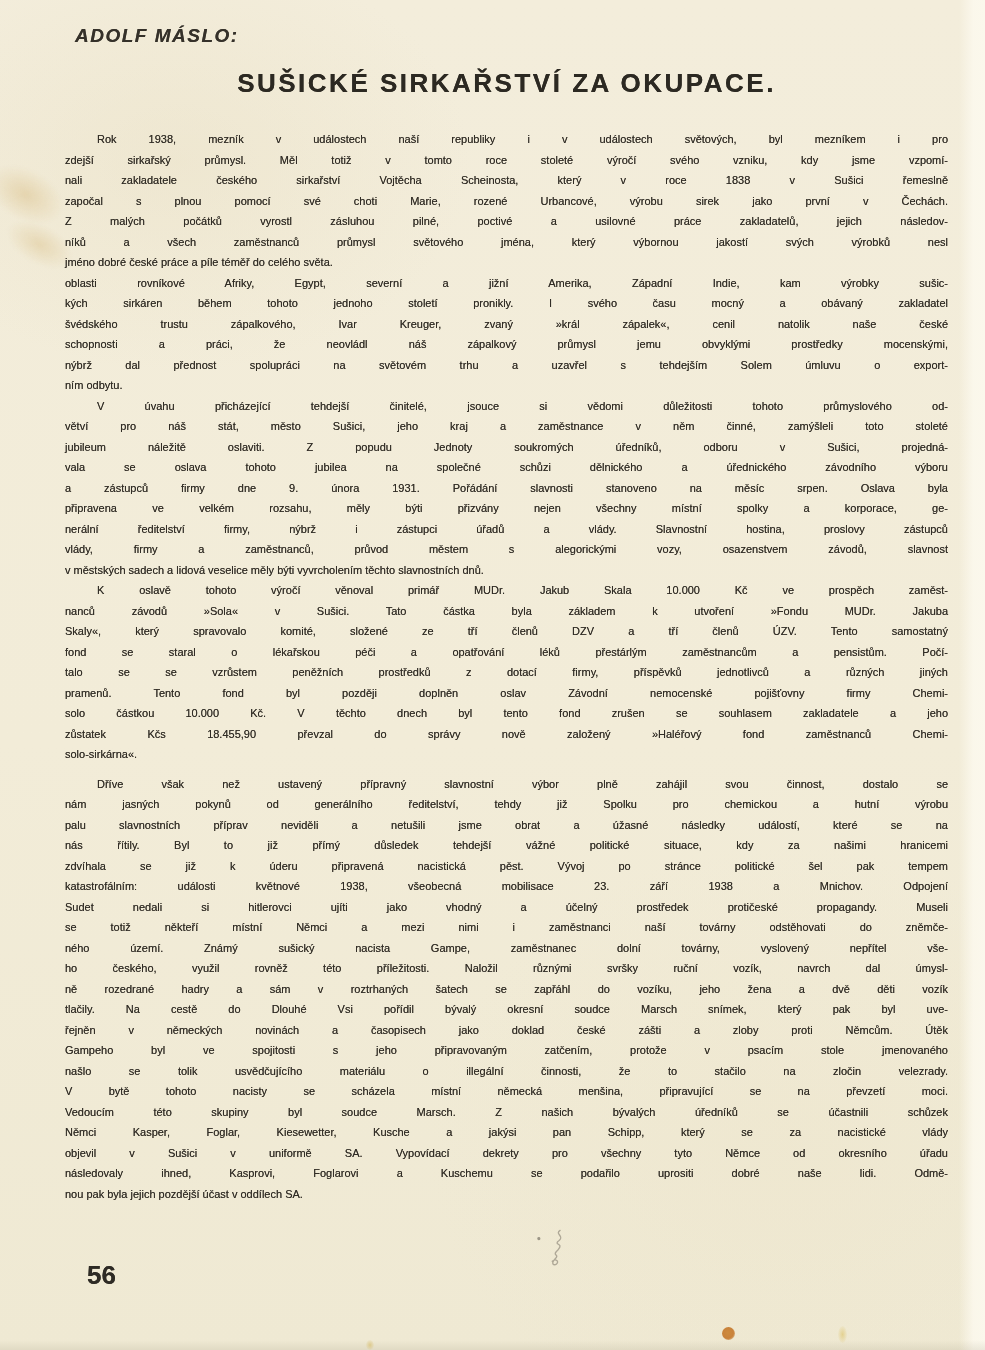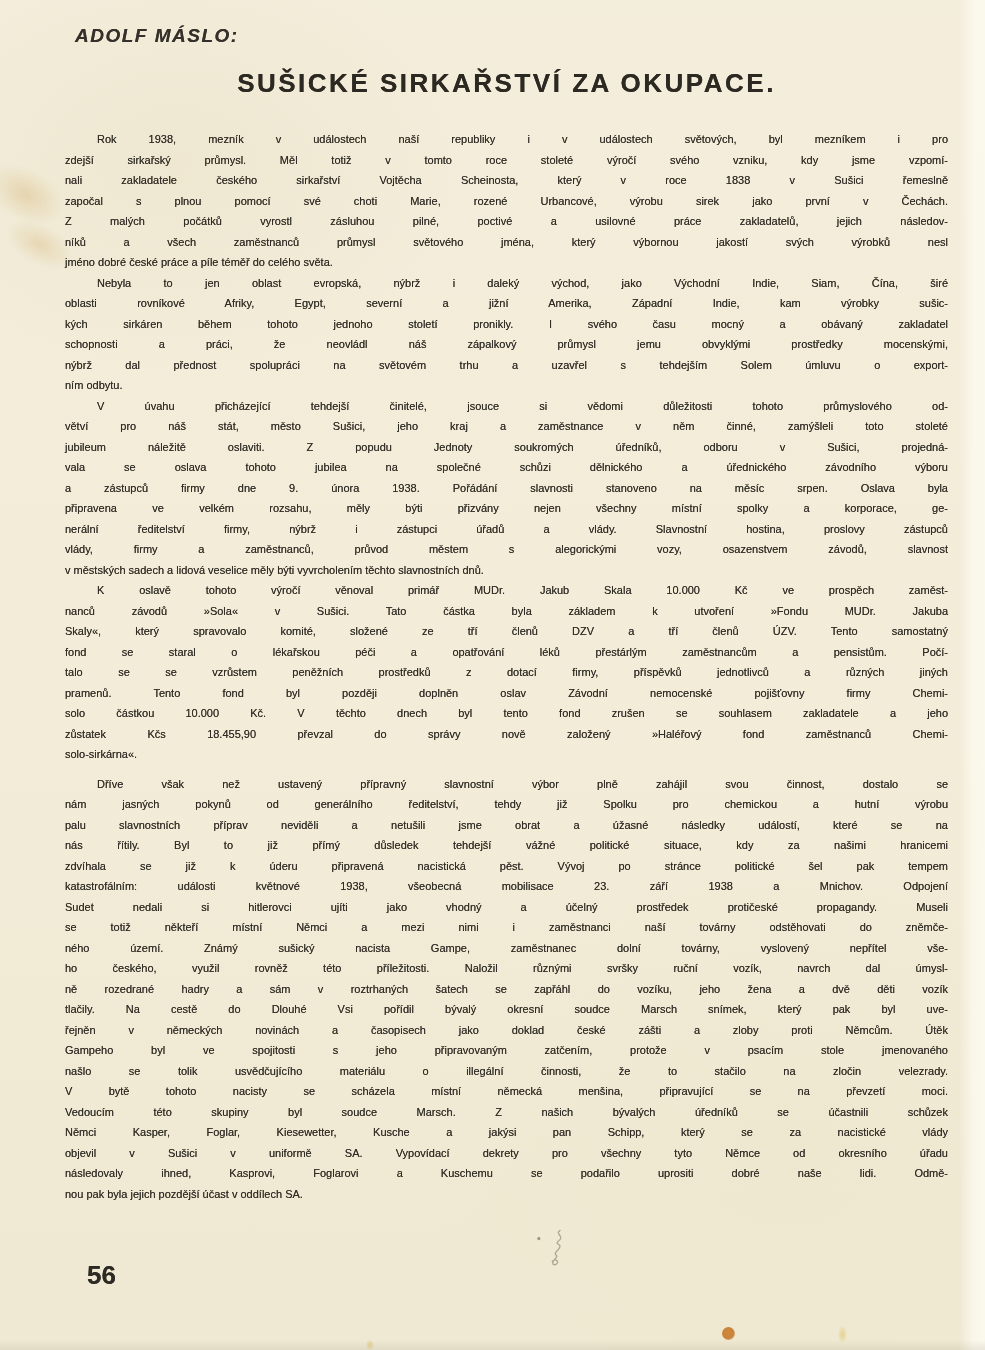--- a/index.html
+++ b/index.html
@@ -101,33 +101,33 @@
       <div class="paragraph">
         <div class="line first">Rok 1938, mezník v událostech naší republiky i v událostech světových, byl mezníkem i pro</div>
         <div class="line">zdejší sirkařský průmysl. Měl totiž v tomto roce stoleté výročí svého vzniku, kdy jsme vzpomí-</div>
         <div class="line">nali zakladatele českého sirkařství Vojtěcha Scheinosta, který v roce 1838 v Sušici řemeslně</div>
         <div class="line">započal s plnou pomocí své choti Marie, rozené Urbancové, výrobu sirek jako první v Čechách.</div>
         <div class="line">Z malých počátků vyrostl zásluhou pilné, poctivé a usilovné práce zakladatelů, jejich následov-</div>
         <div class="line">níků a všech zaměstnanců průmysl světového jména, který výbornou jakostí svých výrobků nesl</div>
         <div class="line last">jméno dobré české práce a píle téměř do celého světa.</div>
       </div>
       <div class="paragraph">
-        <div class="line first">Nebyla to jen oblast evropská, nýbrž i daleký východ, jako Východní Indie, Siam, Čína, širé</div>
         <div class="line">oblasti rovníkové Afriky, Egypt, severní a jižní Amerika, Západní Indie, kam výrobky sušic-</div>
         <div class="line">kých sirkáren během tohoto jednoho století pronikly. I svého času mocný a obávaný zakladatel</div>
+        <div class="line">švédského trustu zápalkového, Ivar Kreuger, zvaný »král zápalek«, cenil natolik naše české</div>
         <div class="line">schopnosti a práci, že neovládl náš zápalkový průmysl jemu obvyklými prostředky mocenskými,</div>
         <div class="line">nýbrž dal přednost spolupráci na světovém trhu a uzavřel s tehdejším Solem úmluvu o export-</div>
         <div class="line last">ním odbytu.</div>
       </div>
       <div class="paragraph">
         <div class="line first">V úvahu přicházející tehdejší činitelé, jsouce si vědomi důležitosti tohoto průmyslového od-</div>
         <div class="line">větví pro náš stát, město Sušici, jeho kraj a zaměstnance v něm činné, zamýšleli toto stoleté</div>
         <div class="line">jubileum náležitě oslaviti. Z popudu Jednoty soukromých úředníků, odboru v Sušici, projedná-</div>
         <div class="line">vala se oslava tohoto jubilea na společné schůzi dělnického a úřednického závodního výboru</div>
-        <div class="line">a zástupců firmy dne 9. února 1938. Pořádání slavnosti stanoveno na měsíc srpen. Oslava byla</div>
+        <div class="line">a zástupců firmy dne 9. února 1931. Pořádání slavnosti stanoveno na měsíc srpen. Oslava byla</div>
         <div class="line">připravena ve velkém rozsahu, měly býti přizvány nejen všechny místní spolky a korporace, ge-</div>
         <div class="line">nerální ředitelství firmy, nýbrž i zástupci úřadů a vlády. Slavnostní hostina, proslovy zástupců</div>
         <div class="line">vlády, firmy a zaměstnanců, průvod městem s alegorickými vozy, osazenstvem závodů, slavnost</div>
         <div class="line last">v městských sadech a lidová veselice měly býti vyvrcholením těchto slavnostních dnů.</div>
       </div>
       <div class="paragraph">
         <div class="line first">K oslavě tohoto výročí věnoval primář MUDr. Jakub Skala 10.000 Kč ve prospěch zaměst-</div>
         <div class="line">nanců závodů »Sola« v Sušici. Tato částka byla základem k utvoření »Fondu MUDr. Jakuba</div>
         <div class="line">Skaly«, který spravovalo komité, složené ze tří členů DZV a tří členů ÚZV. Tento samostatný</div>
         <div class="line">fond se staral o lékařskou péči a opatřování léků přestárlým zaměstnancům a pensistům. Počí-</div>

